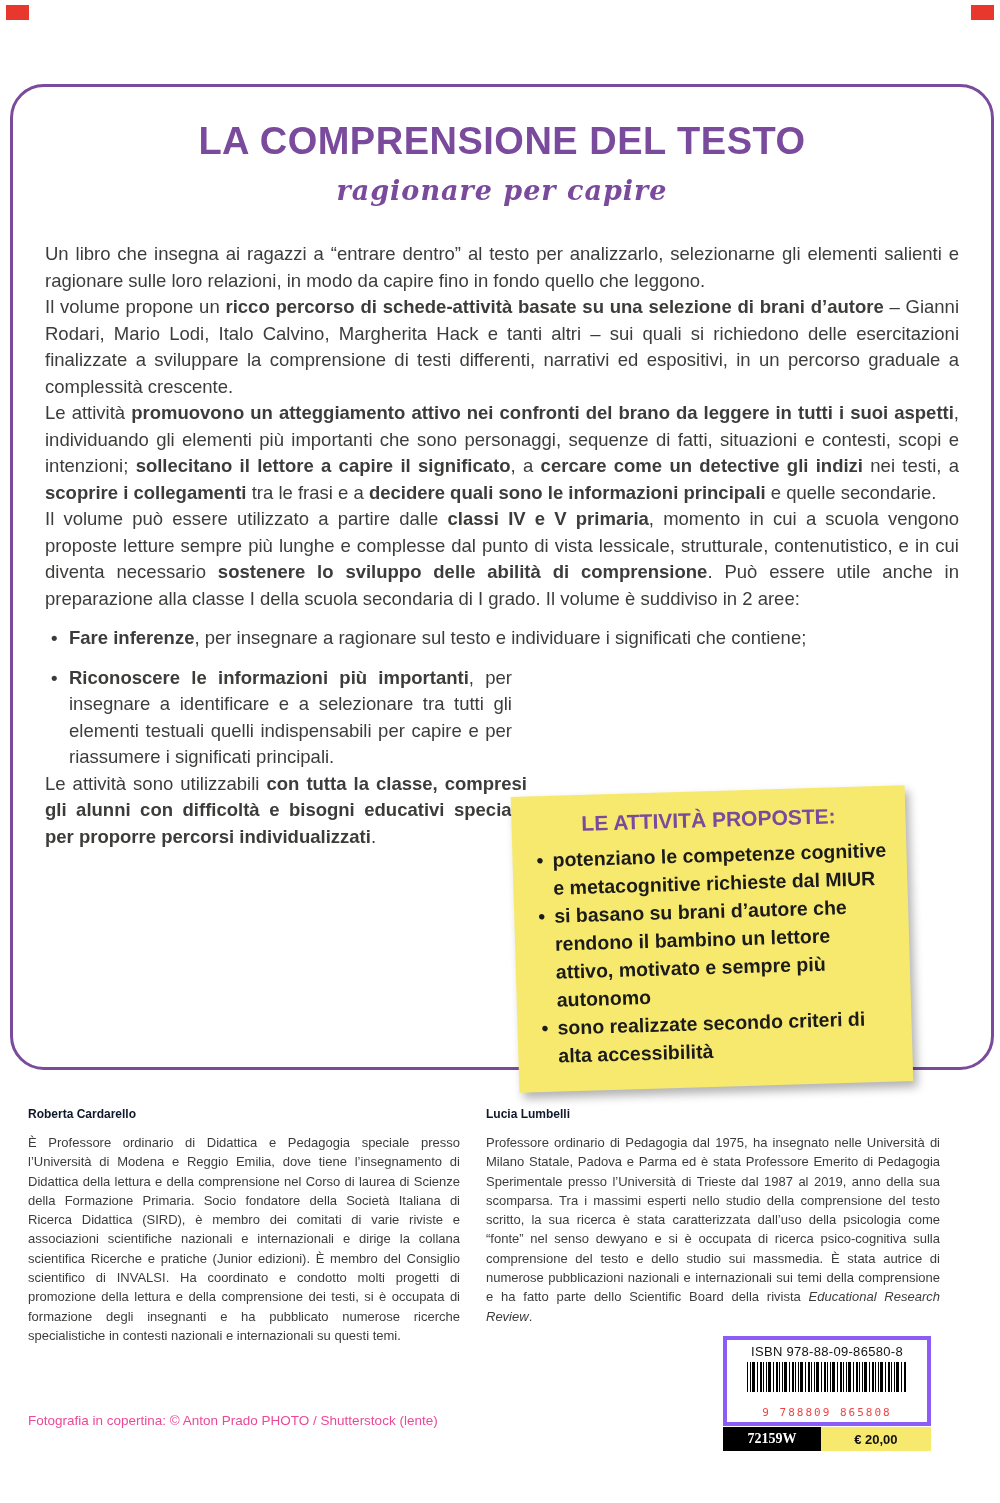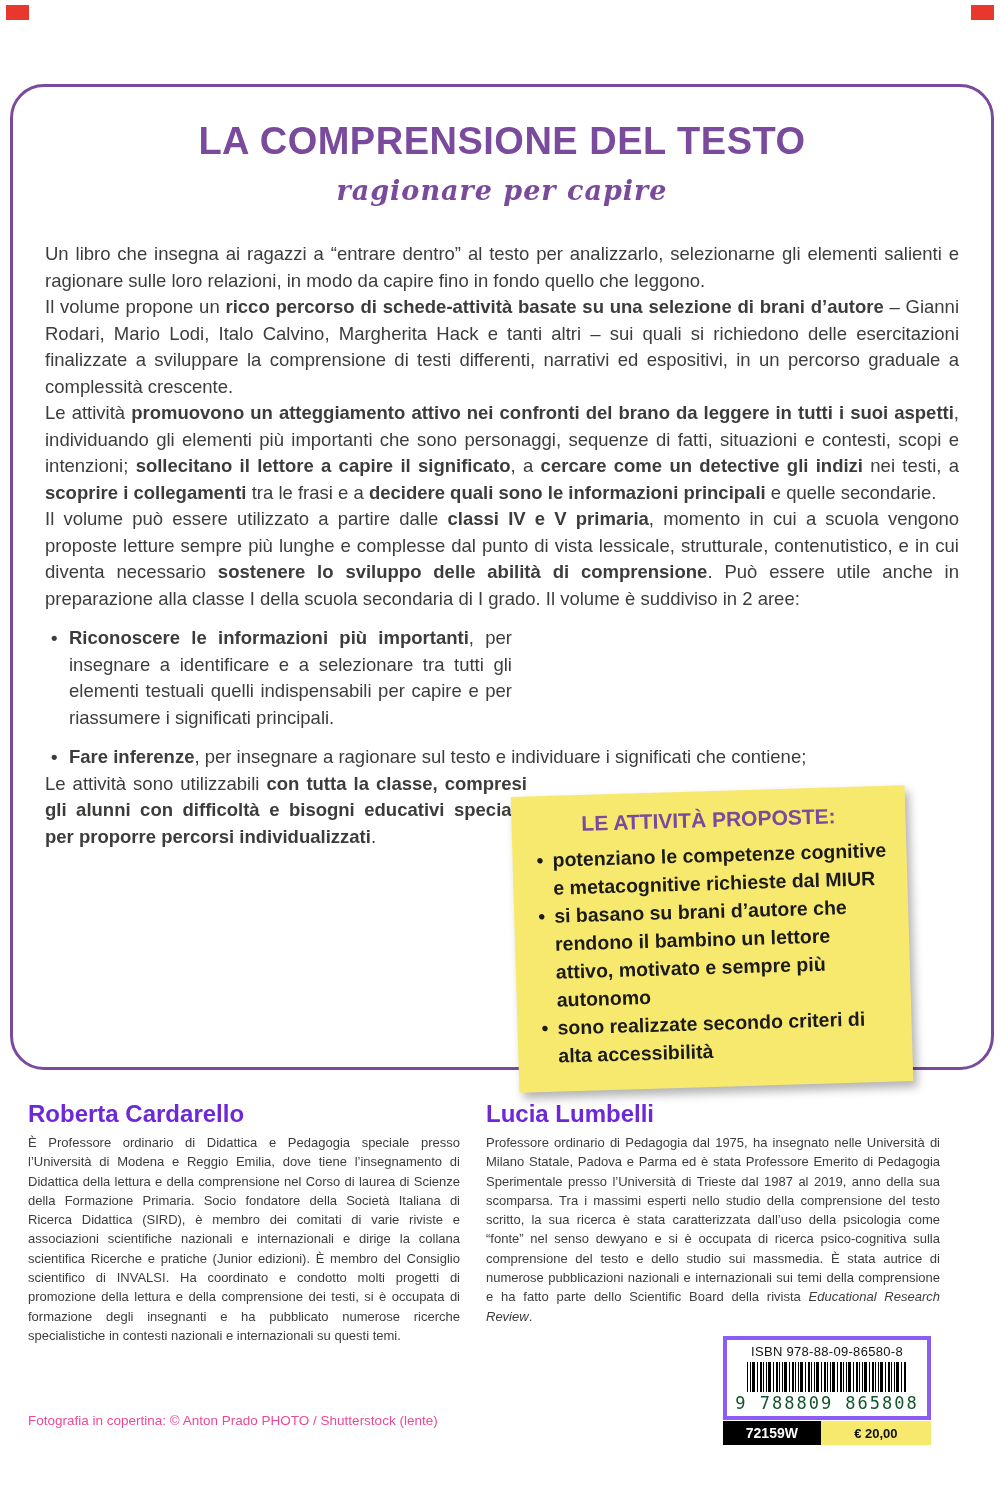--- a/index.html
+++ b/index.html
@@ -113,24 +113,24 @@
     position: absolute;
     left: 28px;
     top: 1102px;
     width: 912px;
     display: flex;
     gap: 26px;
   }
   .author-col-left  { width: 432px; }
   .author-col-right { width: 454px; }
   .author-name {
-    font-size: 24px;
+    font-size: 12px;
     line-height: 24px;
     font-weight: bold;
-    color: #6d28d9;
+    color: #0f172a;
     margin-bottom: 7px;
   }
   .author-bio {
     font-size: 13px;
     line-height: 19.3px;
     text-align: justify;
     color: #3c3c3b;
   }
 
   .photo-credit {
@@ -163,39 +163,40 @@
     margin: 3px 14px 0 14px;
     background: repeating-linear-gradient(90deg,
       #000 0 1px, #fff 1px 3px,
       #000 3px 4px, #fff 4px 5px,
       #000 5px 8px, #fff 8px 10px,
       #000 10px 11px, #fff 11px 13px,
       #000 13px 15px, #fff 15px 16px);
   }
   .isbn-number {
     font-family: "DejaVu Sans Mono", monospace;
-    font-size: 17px;
+    font-size: 11px;
     letter-spacing: 2px;
-    color: #14532d;
-    margin-top: 1px;
+    color: #ef4444;
+    margin-top: 14px;
   }
   .price-row {
     display: flex;
     margin-top: 1px;
     height: 24px;
   }
   .product-code {
     width: 47%;
     background: #000000;
     color: #ffffff;
     font-weight: bold;
     font-size: 14px;
     display: flex;
     align-items: center;
     justify-content: center;
+    font-family: Liberation Serif, serif;
   }
   .price {
     width: 53%;
     background: #f7e96d;
     color: #111111;
     font-weight: bold;
     font-size: 13px;
     display: flex;
     align-items: center;
     justify-content: center;
@@ -209,22 +210,22 @@
 
 <div class="main-box">
   <div class="book-title">LA COMPRENSIONE DEL TESTO</div>
   <div class="book-subtitle">ragionare per capire</div>
 
   <div class="body-text">
     <p><span>Un libro che insegna ai ragazzi a “entrare dentro” al testo per analizzarlo, selezionarne gli elementi salienti e ragionare sulle loro relazioni, in modo da capire fino in fondo quello che leggono.</span></p>
     <p><span>Il volume propone un </span><span style="font-weight: bold;">ricco percorso di schede-attività basate su una selezione di brani d’autore</span><span> – Gianni Rodari, Mario Lodi, Italo Calvino, Margherita Hack e tanti altri – sui quali si richiedono delle esercitazioni finalizzate a sviluppare la comprensione di testi differenti, narrativi ed espositivi, in un percorso graduale a complessità crescente.</span></p>
     <p><span>Le attività </span><span style="font-weight: bold;">promuovono un atteggiamento attivo nei confronti del brano da leggere in tutti i suoi aspetti</span><span>, individuando gli elementi più importanti che sono personaggi, sequenze di fatti, situazioni e contesti, scopi e intenzioni; </span><span style="font-weight: bold;">sollecitano il lettore a capire il significato</span><span>, a </span><span style="font-weight: bold;">cercare come un detective gli indizi</span><span> nei testi, a </span><span style="font-weight: bold;">scoprire i collegamenti</span><span> tra le frasi e a </span><span style="font-weight: bold;">decidere quali sono le informazioni principali</span><span> e quelle secondarie.</span></p>
     <p class="gap"><span>Il volume può essere utilizzato a partire dalle </span><span style="font-weight: bold;">classi IV e V primaria</span><span>, momento in cui a scuola vengono proposte letture sempre più lunghe e complesse dal punto di vista lessicale, strutturale, contenutistico, e in cui diventa necessario </span><span style="font-weight: bold;">sostenere lo sviluppo delle abilità di comprensione</span><span>. Può essere utile anche in preparazione alla classe I della scuola secondaria di I grado. Il volume è suddiviso in 2 aree:</span></p>
+    <div class="bullet"><span style="font-weight: bold;">Fare inferenze</span><span>, per insegnare a ragionare sul testo e individuare i significati che contiene;</span></div>
     <div class="bullet narrow-b"><span style="font-weight: bold;">Riconoscere le informazioni più importanti</span><span>, per insegnare a identificare e a selezionare tra tutti gli elementi testuali quelli indispensabili per capire e per riassumere i significati principali.</span></div>
-    <div class="bullet"><span style="font-weight: bold;">Fare inferenze</span><span>, per insegnare a ragionare sul testo e individuare i significati che contiene;</span></div>
     <p class="gap narrow-p"><span>Le attività sono utilizzabili </span><span style="font-weight: bold;">con tutta la classe, compresi gli alunni con difficoltà e bisogni educativi speciali, per proporre percorsi individualizzati</span><span>.</span></p>
   </div>
 </div>
 
 <div class="promo-note">
   <div class="promo-title">LE ATTIVITÀ PROPOSTE:</div>
   <div class="promo-item">potenziano le competenze cognitive e metacognitive richieste dal MIUR</div>
   <div class="promo-item">si basano su brani d’autore che rendono il bambino un lettore attivo, motivato e sempre più autonomo</div>
   <div class="promo-item">sono realizzate secondo criteri di alta accessibilità</div>
 </div>

